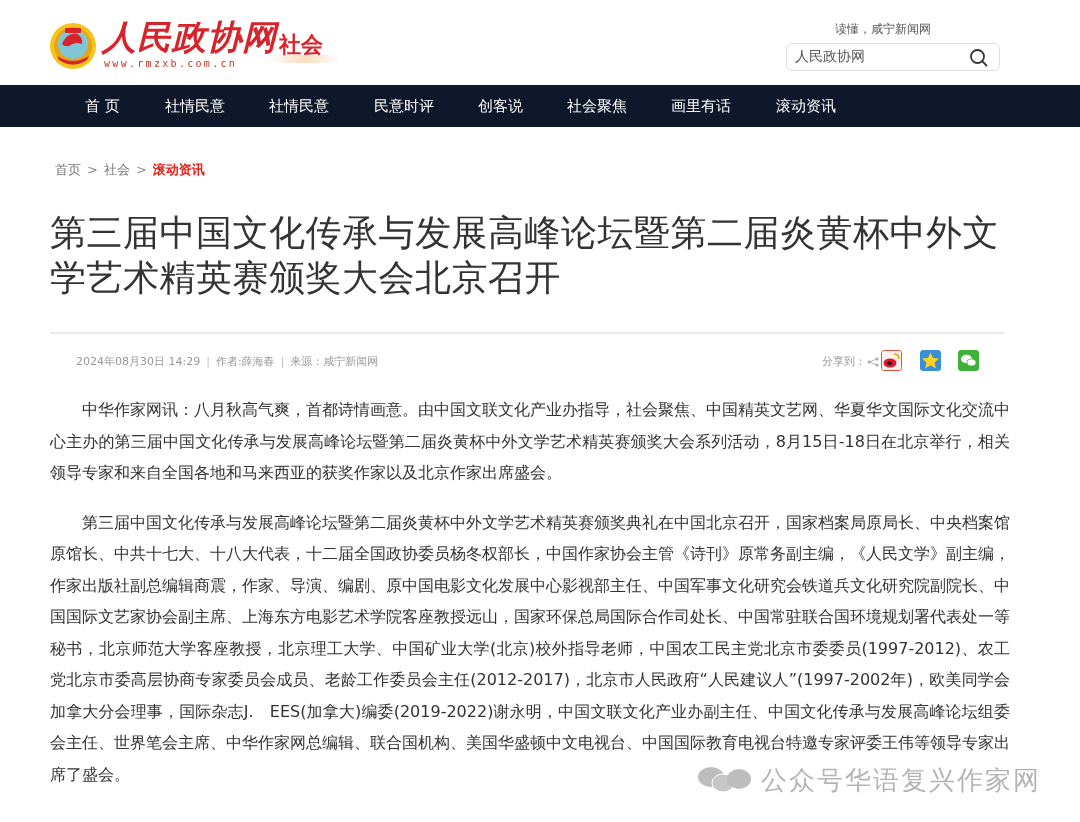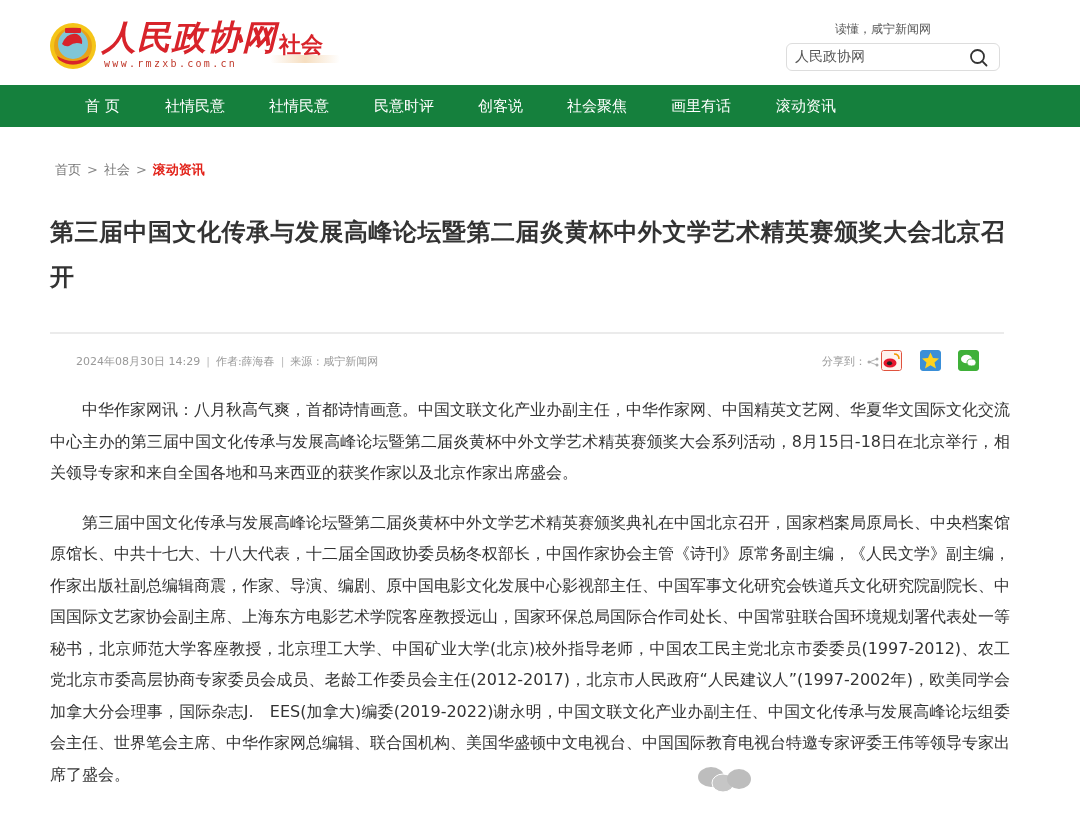--- a/index.html
+++ b/index.html
@@ -10,28 +10,28 @@
   .emblem { position: absolute; left: 49px; top: 22px; width: 48px; height: 48px; }
   .logo-text { position: absolute; left: 102px; top: 18px; font-family: "DejaVu Serif", "Liberation Serif", serif; font-size: 34px; font-weight: bold; color: #d8232a; letter-spacing: 1px; line-height: 38px; font-style: italic; }
   .logo-url { position: absolute; left: 104px; top: 58px; font-size: 10px; color: #c0392b; letter-spacing: 2.3px; font-family: "DejaVu Sans Mono", "Liberation Mono", monospace; }
   .channel { position: absolute; left: 279px; top: 30px; font-size: 22px; font-weight: bold; color: #d8232a; }
   .channel-deco { position: absolute; left: 270px; top: 55px; width: 70px; height: 8px; background: linear-gradient(90deg, rgba(240,200,150,0), rgba(240,200,150,.6), rgba(240,200,150,0)); border-radius: 4px; }
   .slogan { position: absolute; left: 835px; top: 21px; font-size: 12px; color: #555; }
   .search { position: absolute; left: 786px; top: 43px; width: 214px; height: 28px; border: 1px solid #ddd; border-radius: 6px; background: #fff; }
   .search input { position: absolute; left: 8px; top: 3px; width: 170px; height: 20px; border: none; outline: none; font-size: 14px; color: #555; background: transparent; font-family: "DejaVu Sans", sans-serif; }
   .search-btn { position: absolute; right: 10px; top: 4px; width: 20px; height: 20px; cursor: pointer; }
 
-  .nav { position: absolute; left: 0; top: 85px; width: 1080px; height: 42px; background: #15803d; }
+  .nav { position: absolute; left: 0; top: 85px; width: 1080px; height: 42px; background: #0f172a; }
   .nav-item { position: absolute; top: 0; height: 42px; line-height: 42px; color: #fff; font-size: 15px; cursor: pointer; white-space: nowrap; }
 
   .breadcrumb { position: absolute; left: 55px; top: 161px; font-size: 13px; color: #777; }
   .breadcrumb .sep { margin: 0 6px; color: #888; }
   .breadcrumb .current { color: #e2231a; font-weight: bold; }
 
-  .title { position: absolute; left: 50px; top: 210px; width: 970px; font-size: 24px; font-weight: bold; color: #333; line-height: 45px; letter-spacing: 0.5px; }
+  .title { position: absolute; left: 50px; top: 210px; width: 970px; font-size: 36px; font-weight: normal; color: #333; line-height: 45px; letter-spacing: 0.5px; }
 
   .divider { position: absolute; left: 50px; top: 332px; width: 954px; height: 2px; background: #ebebeb; }
 
   .meta { position: absolute; left: 76px; top: 354px; font-size: 11px; color: #999; white-space: nowrap; }
   .meta .bar { margin: 0 6px; color: #bbb; }
 
   .share { position: absolute; left: 810px; top: 350px; height: 22px; }
   .share-label { position: absolute; left: 12px; top: 4px; font-size: 11px; color: #999; white-space: nowrap; }
   .share-icon { position: absolute; top: 0; width: 21px; height: 21px; border-radius: 3px; cursor: pointer; }
 
@@ -109,23 +109,24 @@
     <polygon points="10.5,2.5 13,8 19,8.5 14.5,12.5 16,18.5 10.5,15.3 5,18.5 6.5,12.5 2,8.5 8,8" fill="#ffd21e"></polygon>
   </svg>
   <svg class="share-icon" style="left:148px" viewBox="0 0 21 21">
     <rect x="0" y="0" width="21" height="21" rx="2" fill="#3fb039"></rect>
     <ellipse cx="8.5" cy="9" rx="5.5" ry="4.3" fill="#fff"></ellipse>
     <ellipse cx="13.5" cy="12.5" rx="4.5" ry="3.5" fill="#fff" stroke="#3fb039" stroke-width="0.8"></ellipse>
   </svg>
 </div>
 
 <div class="content">
-  <p>中华作家网讯：八月秋高气爽，首都诗情画意。中国文联文化产业办副主任，中华作家网、中国精英文艺网、华夏华文国际文化交流中心主办的第三届中国文化传承与发展高峰论坛暨第二届炎黄杯中外文学艺术精英赛颁奖大会系列活动，8月15日-18日在北京举行，相关领导专家和来自全国各地和马来西亚的获奖作家以及北京作家出席盛会。</p>
+  <p>中华作家网讯：八月秋高气爽，首都诗情画意。由中国文联文化产业办指导，社会聚焦、中国精英文艺网、华夏华文国际文化交流中心主办的第三届中国文化传承与发展高峰论坛暨第二届炎黄杯中外文学艺术精英赛颁奖大会系列活动，8月15日-18日在北京举行，相关领导专家和来自全国各地和马来西亚的获奖作家以及北京作家出席盛会。</p>
   <p>第三届中国文化传承与发展高峰论坛暨第二届炎黄杯中外文学艺术精英赛颁奖典礼在中国北京召开，国家档案局原局长、中央档案馆原馆长、中共十七大、十八大代表，十二届全国政协委员杨冬权部长，中国作家协会主管《诗刊》原常务副主编，《人民文学》副主编，作家出版社副总编辑商震，作家、导演、编剧、原中国电影文化发展中心影视部主任、中国军事文化研究会铁道兵文化研究院副院长、中国国际文艺家协会副主席、上海东方电影艺术学院客座教授远山，国家环保总局国际合作司处长、中国常驻联合国环境规划署代表处一等秘书，北京师范大学客座教授，北京理工大学、中国矿业大学(北京)校外指导老师，中国农工民主党北京市委委员(1997-2012)、农工党北京市委高层协商专家委员会成员、老龄工作委员会主任(2012-2017)，北京市人民政府“人民建议人”(1997-2002年)，欧美同学会加拿大分会理事，国际杂志J.　EES(加拿大)编委(2019-2022)谢永明，中国文联文化产业办副主任、中国文化传承与发展高峰论坛组委会主任、世界笔会主席、中华作家网总编辑、联合国机构、美国华盛顿中文电视台、中国国际教育电视台特邀专家评委王伟等领导专家出席了盛会。</p>
 </div>
 
 <div class="watermark">
   <svg width="60" height="34" viewBox="0 0 60 34">
     <ellipse cx="16" cy="14" rx="13" ry="10" fill="#888"></ellipse>
     <ellipse cx="28" cy="20" rx="11" ry="9" fill="#999" stroke="#fff" stroke-width="1"></ellipse>
     <ellipse cx="44" cy="16" rx="12" ry="10" fill="#888"></ellipse>
   </svg>
+  <span class="watermark-text">公众号华语复兴作家网</span>
 </div>
 
 </body></html>

